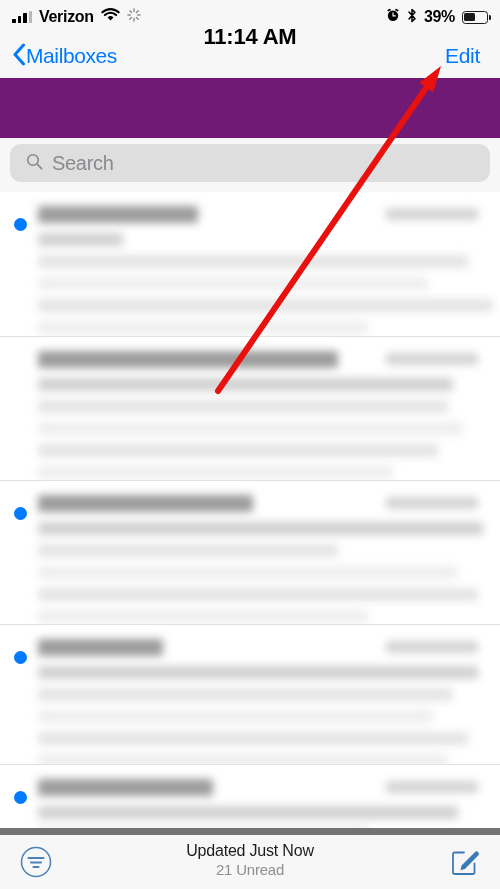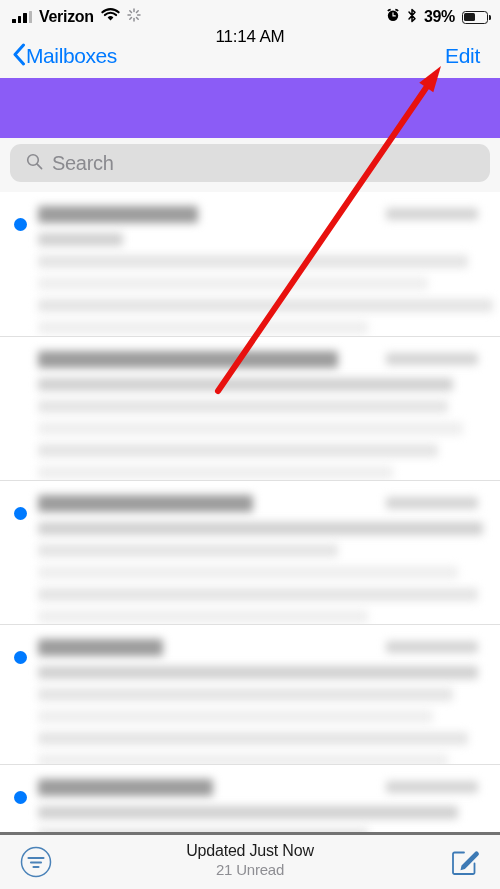--- a/index.html
+++ b/index.html
@@ -10,21 +10,21 @@
   }
   body {
     font-family: "Liberation Sans", sans-serif;
     -webkit-font-smoothing: antialiased;
   }
   #phone {
     position: relative;
     width: 500px;
     height: 889px;
     overflow: hidden;
-    background: #8b5cf6;
+    background: #701a75;
   }
 
   
   .status-bar {
     position: absolute;
     top: 0; left: 0;
     width: 500px;
     height: 34px;
     background: #f7f7f7;
     display: flex;
@@ -36,22 +36,22 @@
   .status-left {
     display: flex;
     align-items: center;
     gap: 7px;
     flex: 1 1 0;
   }
   .status-center {
     position: absolute;
     left: 0; right: 0;
     text-align: center;
-    font-size: 17px;
-    font-weight: normal;
+    font-size: 22px;
+    font-weight: bold;
     color: #000;
     letter-spacing: -0.2px;
     pointer-events: none;
     margin-top: 40px;
   }
   .status-right {
     display: flex;
     align-items: center;
     gap: 7px;
     margin-left: auto;
@@ -252,21 +252,21 @@
   .b-light { background: #e4e4e4; }
   .b-faint { background: #eeeeee; }
 
   
   .toolbar {
     position: absolute;
     bottom: 0; left: 0;
     width: 500px;
     height: 54px;
     background: #f7f7f7;
-    border-top: 3px solid #737373;
+    border-top: 7px solid #737373;
     z-index: 30;
   }
   .filter-button {
     position: absolute;
     left: 18px;
     top: 9px;
     width: 36px;
     height: 36px;
     cursor: pointer;
   }

